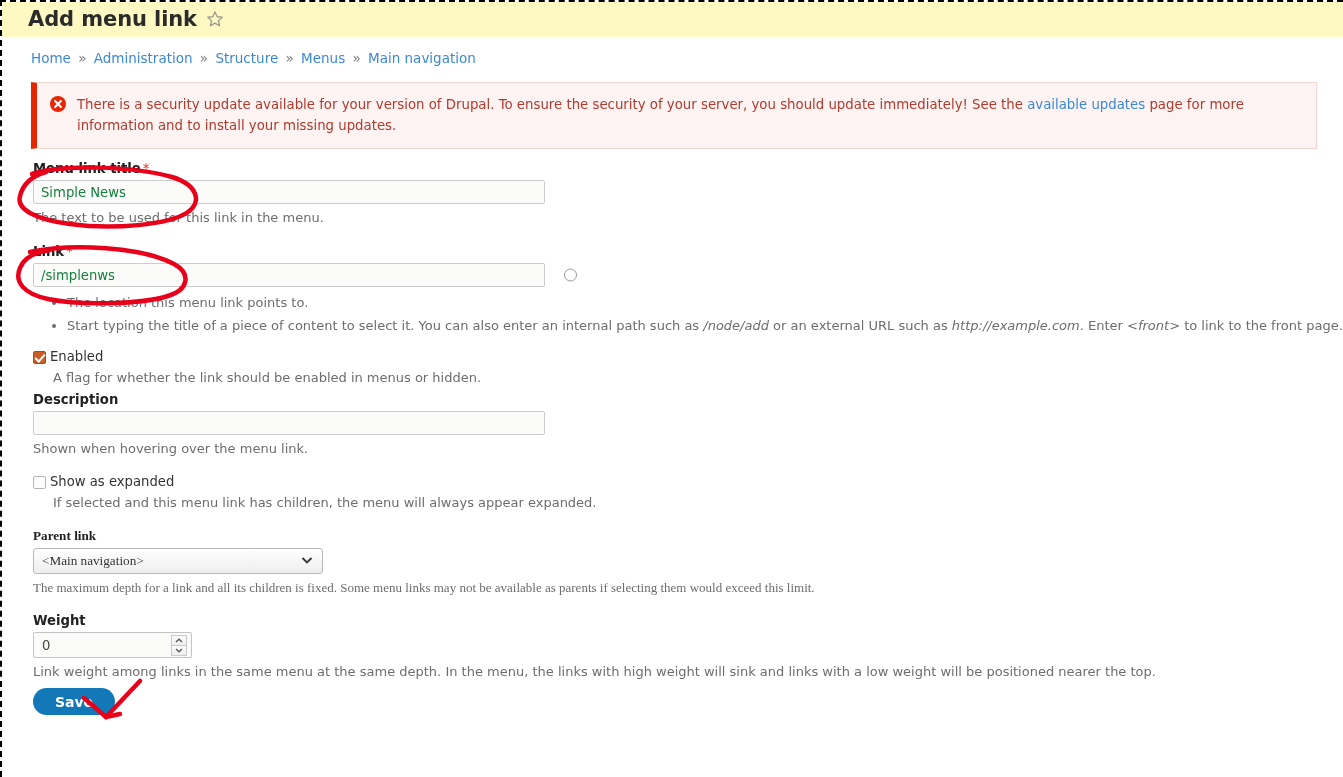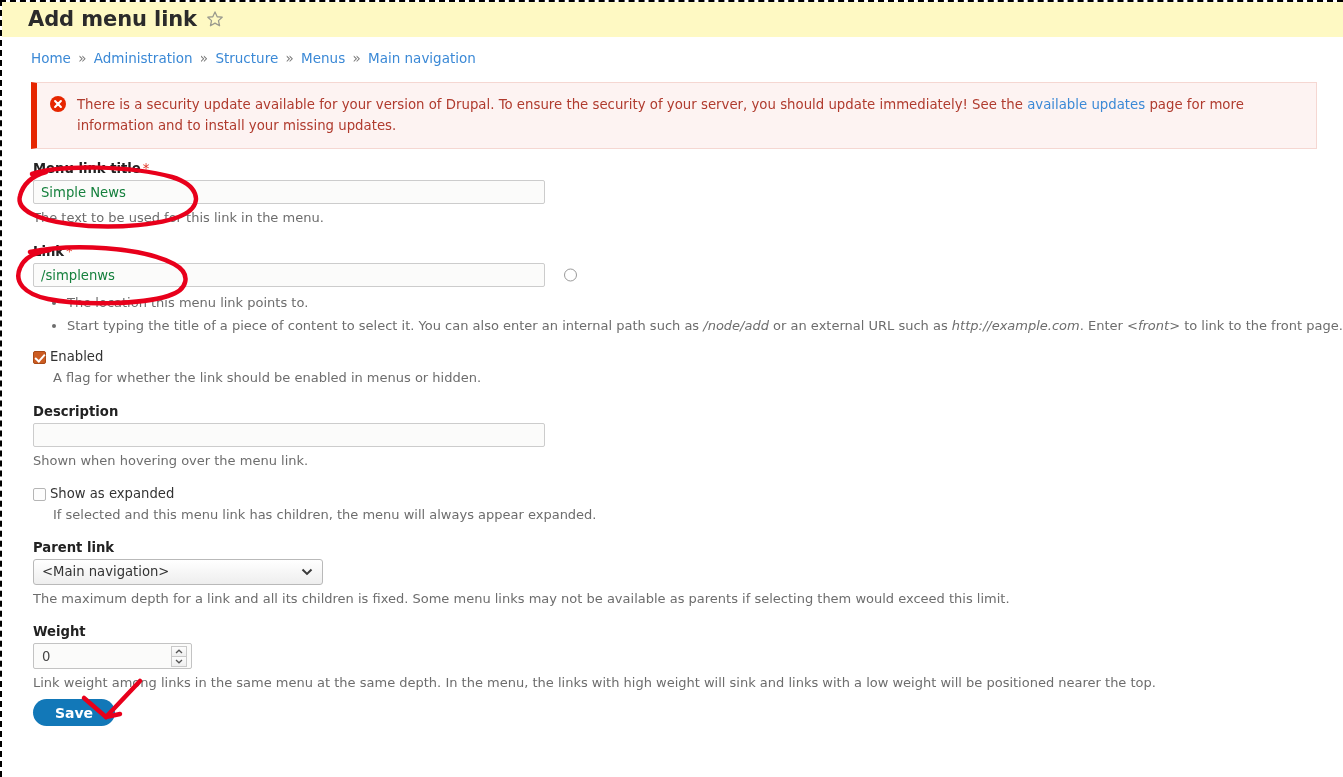--- a/index.html
+++ b/index.html
@@ -306,37 +306,37 @@
     
     <div class="form-item" style="margin-top:14px;">
       <div class="check-row">
         <span class="cb checked"></span>
         <span class="cb-label">Enabled</span>
       </div>
       <p class="desc" style="margin-left:20px;">A flag for whether the link should be enabled in menus or hidden.</p>
     </div>
 
     
-    <div class="form-item" style="margin-top:16px;">
+    <div class="form-item" style="margin-top:4px;">
       <label class="form-label">Description</label>
       <input class="text-input" type="text" value="" style="">
       <p class="desc">Shown when hovering over the menu link.</p>
     </div>
 
     
     <div class="form-item" style="margin-top:15px;">
       <div class="check-row">
         <span class="cb"></span>
         <span class="cb-label">Show as expanded</span>
       </div>
       <p class="desc" style="margin-left:20px;">If selected and this menu link has children, the menu will always appear expanded.</p>
     </div>
 
     
-    <div class="form-item" style="margin-top:15px;">
+    <div class="form-item" style="margin-top:15px;font-family:Liberation Serif, serif;">
       <label class="form-label">Parent link</label>
       <div class="select-box">
         <span>&lt;Main navigation&gt;</span>
         <span class="sel-arrow">
           <svg width="12" height="8" viewBox="0 0 12 8">
               <path d="M1.5 1.8 L6 6.2 L10.5 1.8" fill="none" stroke="#3a3a3a" stroke-width="2"></path>
             </svg>
         </span>
       </div>
       <p class="desc">The maximum depth for a link and all its children is fixed. Some menu links may not be available as parents if selecting them would exceed this limit.</p>

